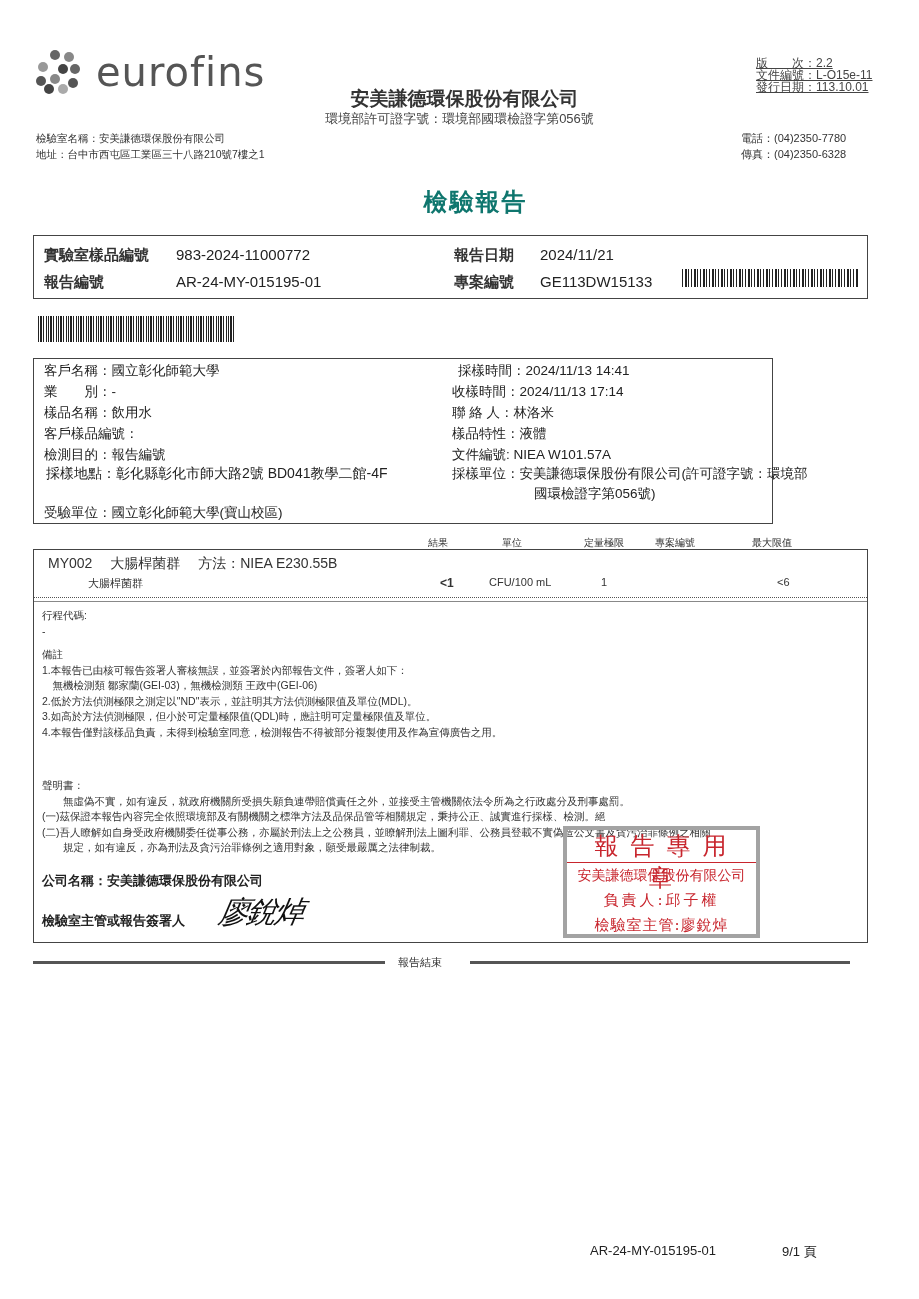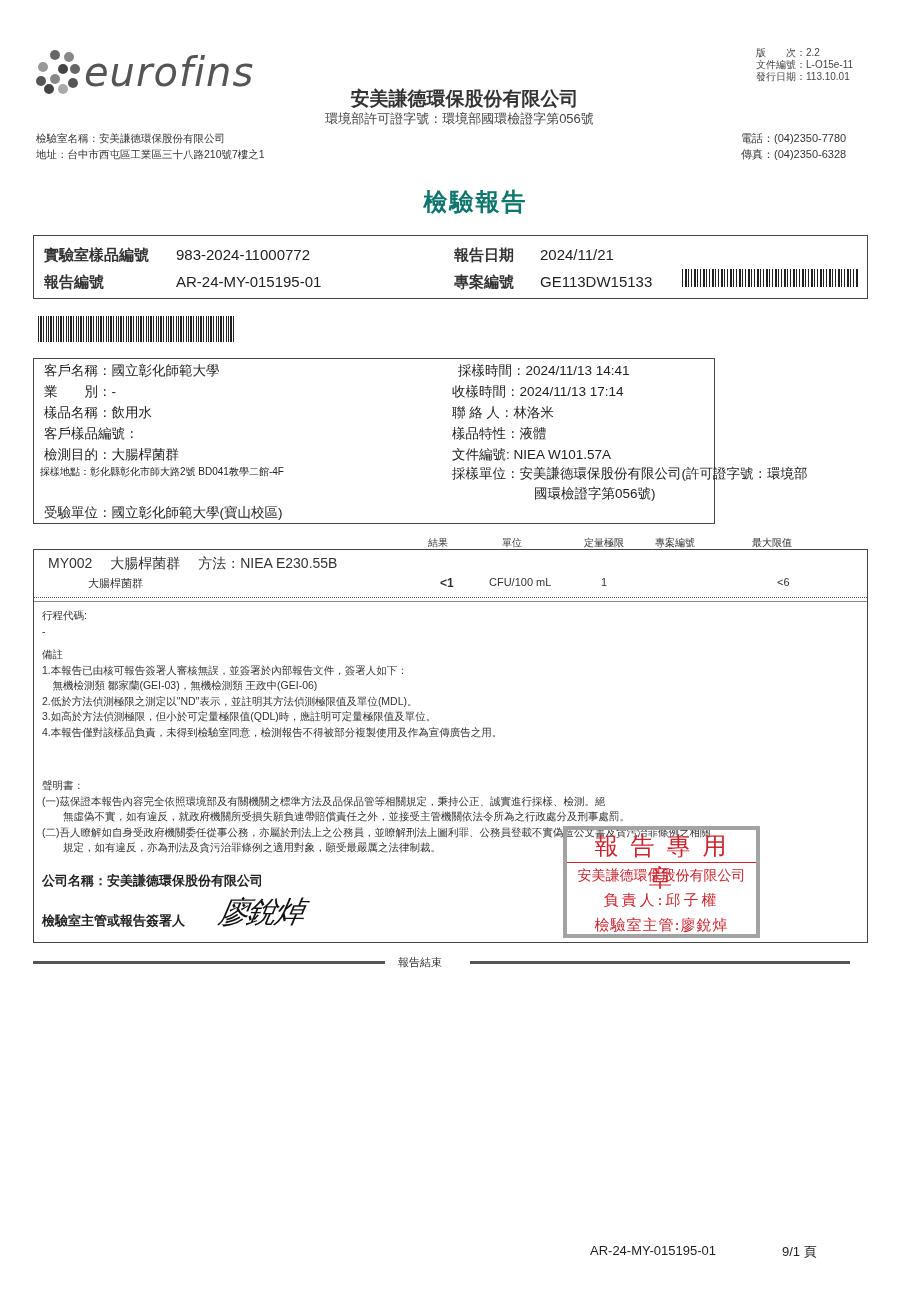--- a/index.html
+++ b/index.html
@@ -6,34 +6,34 @@
   body {
     width: 919px; height: 1299px; position: relative; overflow: hidden;
     background: #ffffff; color: #222;
     font-family: "Liberation Sans", "DejaVu Sans", sans-serif;
   }
   .abs { position: absolute; }
   
   .logo { left: 36px; top: 50px; display: flex; align-items: center; }
   .logo-dots { width: 46px; height: 44px; position: relative; }
   .logo-dots span { position: absolute; width: 10px; height: 10px; border-radius: 50%; background: #555; }
-  .logo-text { font-size: 40px; color: #555; margin-left: 2px; letter-spacing: 1px; font-family: "DejaVu Sans", sans-serif; line-height: 40px; font-style: italic; }
+  .logo-text { font-size: 40px; color: #555; margin-left: 14px; letter-spacing: 1px; font-family: "DejaVu Sans", sans-serif; line-height: 40px; }
   .company-title { left: 0; width: 919px; top: 86px; text-align: center; font-size: 19px; font-weight: bold; color: #333; padding-left: 10px; box-sizing: border-box; }
   .company-license { left: 0; width: 919px; top: 110px; text-align: center; font-size: 13px; color: #444; }
-  .doc-meta { left: 756px; top: 47px; font-size: 10px; line-height: 12px; color: #444; }
+  .doc-meta { left: 756px; top: 57px; font-size: 12px; line-height: 12px; color: #444; text-decoration: underline; }
   .lab-info { left: 36px; top: 130px; font-size: 10.5px; line-height: 16px; color: #333; }
   .contact { left: 741px; top: 130px; font-size: 11px; line-height: 16px; color: #333; }
   .report-title { left: 16px; width: 919px; top: 186px; text-align: center; font-size: 24px; font-weight: bold; color: #0f766e; letter-spacing: 2px; }
   
   .box { border: 1.5px solid #444; box-sizing: border-box; }
   .idbox { left: 33px; top: 235px; width: 835px; height: 64px; font-size: 15px; }
   .idbox .lbl { position: absolute; font-weight: bold; color: #333; }
   .idbox .val { position: absolute; color: #222; }
   .barcode { display: flex; align-items: stretch; gap: 0; }
-  .infobox { left: 33px; top: 358px; width: 682px; height: 166px; font-size: 13.5px; color: #222; }
+  .infobox { left: 33px; top: 358px; width: 740px; height: 166px; font-size: 13.5px; color: #222; }
   .infobox .row { position: absolute; white-space: nowrap; }
   .col-headers { left: 420px; top: 536px; font-size: 10px; color: #333; }
   .col-headers span { position: absolute; white-space: nowrap; }
   .mainbox { left: 33px; top: 549px; width: 835px; height: 394px; }
   .test-row1 { left: 14px; top: 5px; font-size: 14px; color: #333; white-space: nowrap; }
   .test-row2 { top: 26px; font-size: 11px; color: #333; white-space: nowrap; }
   .dotline { left: 0; top: 47px; width: 833px; border-top: 1.5px dotted #555; }
   .solidline { left: 0; top: 51px; width: 833px; border-top: 1px solid #888; }
   .notes { left: 8px; top: 58px; font-size: 10.5px; line-height: 15.5px; color: #333; }
   .decl { left: 8px; top: 228px; font-size: 10.5px; line-height: 15.5px; color: #333; }
@@ -98,22 +98,22 @@
   <div class="abs barcode" style="left:648px;top:33px;height:18px;width:176px;background:repeating-linear-gradient(90deg,#222 0 1px,#fff 1px 3px,#222 3px 5px,#fff 5px 6px,#222 6px 7px,#fff 7px 9px);"></div>
 </div>
 
 <div class="abs barcode" style="left:38px;top:316px;height:26px;width:197px;background:repeating-linear-gradient(90deg,#222 0 1px,#fff 1px 2px,#222 2px 4px,#fff 4px 5px,#222 5px 6px,#fff 6px 8px,#222 8px 9px,#fff 9px 10px);"></div>
 
 <div class="abs box infobox">
   <div class="row" style="left:10px;top:3px">客戶名稱：國立彰化師範大學</div>
   <div class="row" style="left:10px;top:24px">業　　別：-</div>
   <div class="row" style="left:10px;top:45px">樣品名稱：飲用水</div>
   <div class="row" style="left:10px;top:66px">客戶樣品編號：</div>
-  <div class="row" style="left:10px;top:87px">檢測目的：大腸桿菌群</div>
-  <div class="row" style="left:6px;top:106px;font-size:10px">採樣地點：彰化縣彰化市師大路2號 BD041教學二館-4F</div>
+  <div class="row" style="left:10px;top:87px">檢測目的：報告編號</div>
+  <div class="row" style="left:12px;top:106px;font-size:14px">採樣地點：彰化縣彰化市師大路2號 BD041教學二館-4F</div>
   <div class="row" style="left:10px;top:145px">受驗單位：國立彰化師範大學(寶山校區)</div>
 
   <div class="row" style="left:424px;top:3px">採樣時間：2024/11/13  14:41</div>
   <div class="row" style="left:418px;top:24px">收樣時間：2024/11/13  17:14</div>
   <div class="row" style="left:418px;top:45px">聯 絡 人：林洛米</div>
   <div class="row" style="left:418px;top:66px">樣品特性：液體</div>
   <div class="row" style="left:418px;top:87px">文件編號: NIEA W101.57A</div>
   <div class="row" style="left:418px;top:106px">採樣單位：安美謙德環保股份有限公司(許可證字號：環境部</div>
   <div class="row" style="left:500px;top:126px">國環檢證字第056號)</div>
 </div>
@@ -150,22 +150,22 @@
     <div>備註</div>
     <div>1.本報告已由核可報告簽署人審核無誤，並簽署於內部報告文件，簽署人如下：</div>
     <div>　無機檢測類 鄒家蘭(GEI-03)，無機檢測類 王政中(GEI-06)</div>
     <div>2.低於方法偵測極限之測定以"ND"表示，並註明其方法偵測極限值及單位(MDL)。</div>
     <div>3.如高於方法偵測極限，但小於可定量極限值(QDL)時，應註明可定量極限值及單位。</div>
     <div>4.本報告僅對該樣品負責，未得到檢驗室同意，檢測報告不得被部分複製使用及作為宣傳廣告之用。</div>
   </div>
 
   <div class="abs decl">
     <div>聲明書：</div>
+    <div>　　無虛偽不實，如有違反，就政府機關所受損失願負連帶賠償責任之外，並接受主管機關依法令所為之行政處分及刑事處罰。</div>
     <div>(一)茲保證本報告內容完全依照環境部及有關機關之標準方法及品保品管等相關規定，秉持公正、誠實進行採樣、檢測。絕</div>
-    <div>　　無虛偽不實，如有違反，就政府機關所受損失願負連帶賠償責任之外，並接受主管機關依法令所為之行政處分及刑事處罰。</div>
     <div>(二)吾人瞭解如自身受政府機關委任從事公務，亦屬於刑法上之公務員，並瞭解刑法上圖利罪、公務員登載不實偽造公文書及貪污治罪條例之相關</div>
     <div>　　規定，如有違反，亦為刑法及貪污治罪條例之適用對象，願受最嚴厲之法律制裁。</div>
   </div>
 
   <div class="abs sign" style="left:8px;top:322px">公司名稱：安美謙德環保股份有限公司</div>
   <div class="abs sign" style="left:8px;top:362px">檢驗室主管或報告簽署人</div>
   <div class="abs signature" style="left:185px;top:342px">廖銳焯</div>
 
   <div class="abs stamp">
     <div class="st-title">報告專用章</div>

